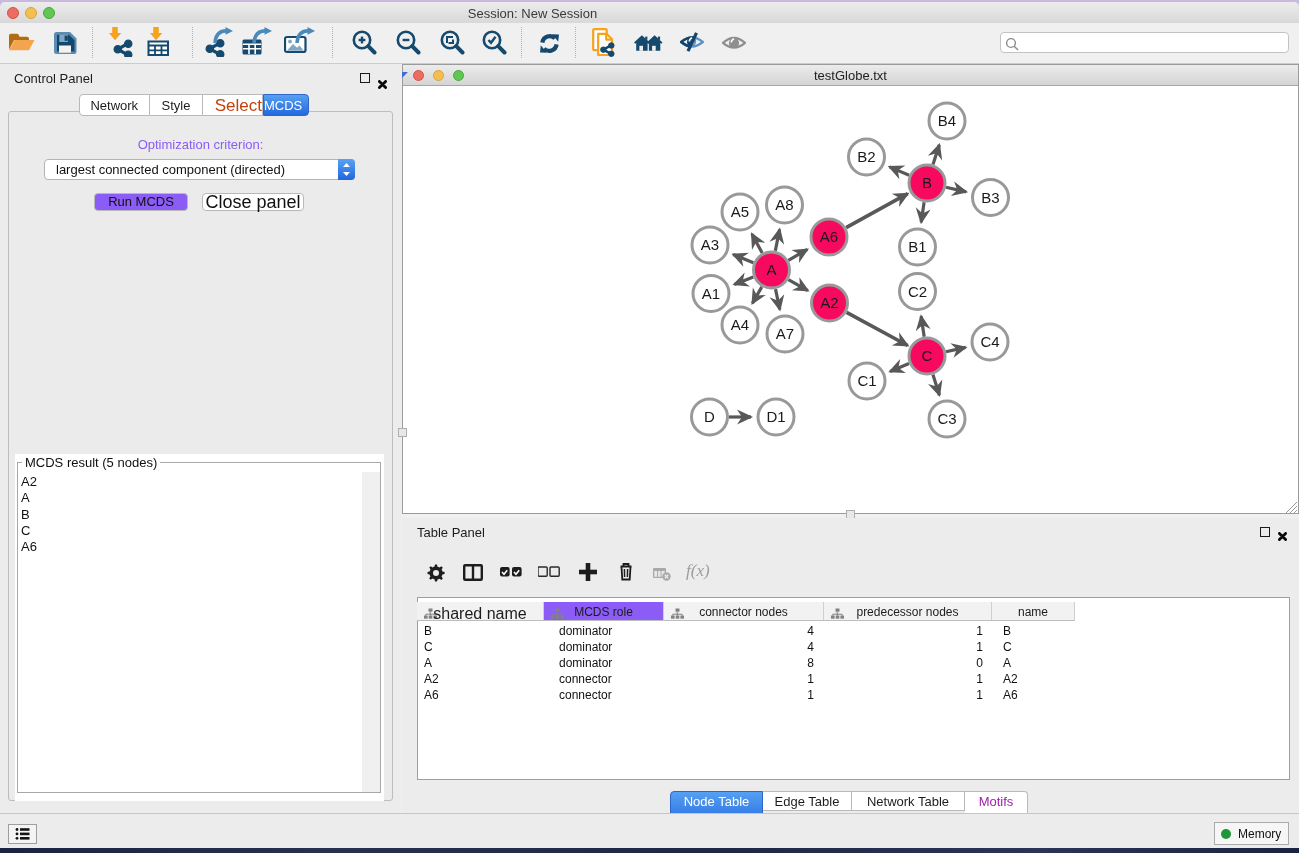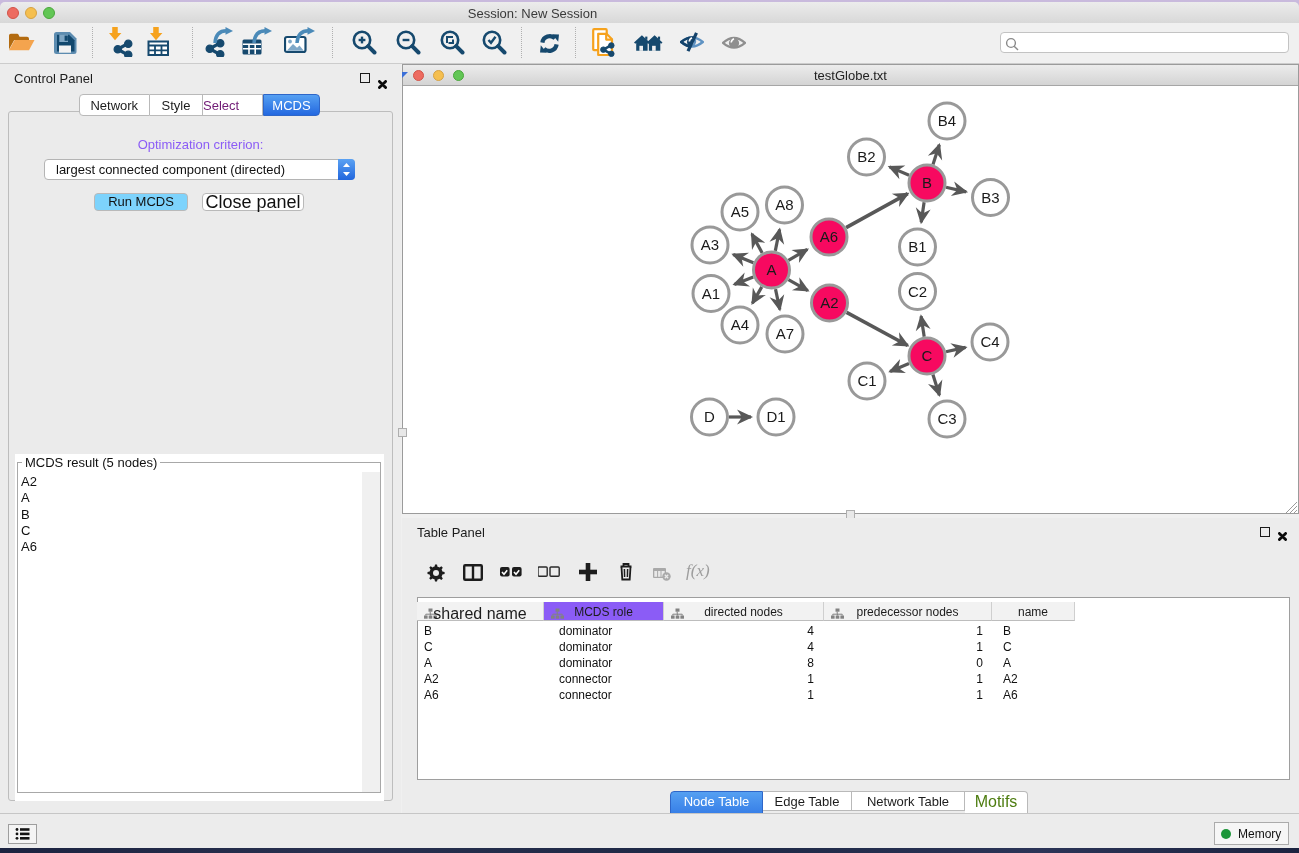--- a/index.html
+++ b/index.html
@@ -156,30 +156,30 @@
     </svg></div>
 <div class="abs" style="left:0;top:64px;width:401px;height:749px;background:#ececec"></div>
 <div class="abs" style="left:14px;top:71px;font-size:13px;color:#1c1c1c">Control Panel</div>
 <div class="abs" style="left:360px;top:73px;width:10px;height:10px;border:1.8px solid #1a1a1a;box-sizing:border-box"></div>
 <div class="abs" style="left:378px;top:75px"><svg width="9" height="9" viewBox="0 0 9 9">
       <path d="M1.4,1.4 L7.6,7.6 M7.6,1.4 L1.4,7.6" stroke="#0a0a0a" stroke-width="2.8" stroke-linecap="round"></path>
     </svg></div>
 <div class="abs" style="left:8px;top:111px;width:385px;height:690px;background:#ebebeb;border:1px solid #bdbdbd;border-radius:3px;box-sizing:border-box"></div>
 <div style="position:absolute;left:78.5px;top:94px;width:71.5px;height:22px;box-sizing:border-box;text-align:center;font-size:13px;line-height:21px;background:#fff;color:#1d1d1d;border:1px solid #b9b9b9;border-top-left-radius:4px;border-bottom-left-radius:4px;">Network</div>
 <div style="position:absolute;left:150.0px;top:94px;width:53.0px;height:22px;box-sizing:border-box;text-align:center;font-size:13px;line-height:21px;background:#fff;color:#1d1d1d;border:1px solid #b9b9b9;border-left:none;">Style</div>
-<div style="position:absolute;left:203.0px;top:94px;width:60.0px;height:22px;box-sizing:border-box;text-align:left;font-size:13px;line-height:21px;background:#fff;color:#701a75;border:1px solid #b9b9b9;border-left:none;">Select</div>
-<div style="position:absolute;left:263.0px;top:94px;width:57px;height:22px;box-sizing:border-box;text-align:center;font-size:13px;line-height:21px;background:linear-gradient(#55a0f2,#2368e0);color:#fff;border:1px solid #2e66c8;border-top-right-radius:4px;border-bottom-right-radius:4px;">MCDS</div>
+<div style="position:absolute;left:203.0px;top:94px;width:60.0px;height:22px;box-sizing:border-box;text-align:right;font-size:17px;line-height:21px;background:#fff;color:#c2410c;border:1px solid #b9b9b9;border-left:none;">Select</div>
+<div style="position:absolute;left:263.0px;top:94px;width:46px;height:22px;box-sizing:border-box;font-size:13px;line-height:21px;background:linear-gradient(#55a0f2,#2368e0);color:#fff;border:1px solid #2e66c8;border-top-right-radius:4px;border-bottom-right-radius:4px;">MCDS</div>
 <div class="abs" style="left:0;top:137px;width:401px;text-align:center;font-size:13px;color:#8b5cf6">Optimization criterion:</div>
 <div class="abs" style="left:44px;top:159px;width:311px;height:21px;background:#fff;border:1px solid #b4b4b4;border-radius:4px;box-sizing:border-box"></div>
 <div class="abs" style="left:56px;top:162px;font-size:13px;color:#111">largest connected component (directed)</div>
 <div class="abs" style="left:338px;top:159px;width:17px;height:21px;background:linear-gradient(#5ba2f3,#2166dd);border-radius:0 4px 4px 0"><svg width="17" height="21" viewBox="0 0 17 21">
       <path d="M8.5,4 L12,8 L5,8 Z" fill="#fff"></path>
       <path d="M8.5,17 L12,13 L5,13 Z" fill="#fff"></path>
     </svg></div>
-<div class="abs" style="left:94px;top:193px;width:94px;height:18px;background:#7dd3fc;border:1px solid #b9b9b9;border-radius:4px;box-sizing:border-box;text-align:center;font-size:13px;line-height:16px;color:#111">Run MCDS</div>
+<div class="abs" style="left:94px;top:193px;width:94px;height:18px;background:#8b5cf6;border:1px solid #b9b9b9;border-radius:4px;box-sizing:border-box;text-align:center;font-size:13px;line-height:16px;color:#111">Run MCDS</div>
 <div class="abs" style="left:202px;top:193px;width:102px;height:18px;background:#fff;border:1px solid #b9b9b9;border-radius:4px;box-sizing:border-box;text-align:center;font-size:18px;line-height:16px;color:#111">Close panel</div>
 <div class="abs" style="left:15px;top:454px;width:369px;height:347px;background:#fff"></div>
 <div class="abs" style="left:17px;top:462px;width:364px;height:331px;border:1px solid #a8a8a8;box-sizing:border-box"></div>
 <div class="abs" style="left:362px;top:472px;width:18px;height:320px;background:#f0f0f0"></div>
 <div class="abs" style="left:22px;top:455px;background:#fff;padding:0 3px;font-size:13px;color:#111">MCDS result (5 nodes)</div>
 <div class="abs" style="left:21px;top:474px;font-size:13px;color:#111">A2</div>
 <div class="abs" style="left:21px;top:490px;font-size:13px;color:#111">A</div>
 <div class="abs" style="left:21px;top:507px;font-size:13px;color:#111">B</div>
 <div class="abs" style="left:21px;top:523px;font-size:13px;color:#111">C</div>
 <div class="abs" style="left:21px;top:539px;font-size:13px;color:#111">A6</div>
@@ -342,21 +342,21 @@
 <div style="position:absolute;left:664px;top:602px;width:160px;height:19px;background:#f2f2f2;border-right:1px solid #cfcfcf;border-bottom:1px solid #bdbdbd;box-sizing:border-box">
     <div style="position:absolute;left:7px;top:4px"><svg width="13" height="12" viewBox="0 0 13 12">
         <g fill="#828282">
           <rect x="4.5" y="0.5" width="4" height="3.2"></rect>
           <rect x="0" y="7.5" width="3.6" height="3.2"></rect>
           <rect x="4.7" y="7.5" width="3.6" height="3.2"></rect>
           <rect x="9.4" y="7.5" width="3.6" height="3.2"></rect>
           <path d="M6.2,3.7 v2 M1.8,7.5 v-1.3 h9.4 v1.3 M6.4,5.5 v2" stroke="#828282" fill="none" stroke-width="1"></path>
         </g>
       </svg></div>
-    <div style="position:absolute;left:0;right:0;top:3px;text-align:center;font-size:12px;color:#1c1c1c">directed nodes</div>
+    <div style="position:absolute;left:0;right:0;top:3px;text-align:center;font-size:12px;color:#1c1c1c">connector nodes</div>
   </div>
 <div style="position:absolute;left:824px;top:602px;width:168px;height:19px;background:#f2f2f2;border-right:1px solid #cfcfcf;border-bottom:1px solid #bdbdbd;box-sizing:border-box">
     <div style="position:absolute;left:7px;top:4px"><svg width="13" height="12" viewBox="0 0 13 12">
         <g fill="#828282">
           <rect x="4.5" y="0.5" width="4" height="3.2"></rect>
           <rect x="0" y="7.5" width="3.6" height="3.2"></rect>
           <rect x="4.7" y="7.5" width="3.6" height="3.2"></rect>
           <rect x="9.4" y="7.5" width="3.6" height="3.2"></rect>
           <path d="M6.2,3.7 v2 M1.8,7.5 v-1.3 h9.4 v1.3 M6.4,5.5 v2" stroke="#828282" fill="none" stroke-width="1"></path>
         </g>
@@ -387,21 +387,21 @@
 <div style="position:absolute;left:873px;top:672px;width:110px;text-align:right;font-size:12px;color:#111">1</div>
 <div style="position:absolute;left:1003px;top:672px;font-size:12px;color:#111">A2</div>
 <div style="position:absolute;left:424px;top:688px;width:120px;font-size:12px;color:#111">A6</div>
 <div style="position:absolute;left:559px;top:688px;font-size:12px;color:#111">connector</div>
 <div style="position:absolute;left:704px;top:688px;width:110px;text-align:right;font-size:12px;color:#111">1</div>
 <div style="position:absolute;left:873px;top:688px;width:110px;text-align:right;font-size:12px;color:#111">1</div>
 <div style="position:absolute;left:1003px;top:688px;font-size:12px;color:#111">A6</div>
 <div style="position:absolute;left:670.0px;top:791px;width:93.0px;height:38px;box-sizing:border-box;text-align:center;font-size:13px;line-height:19px;background:linear-gradient(#55a0f2,#2368e0);color:#fff;border:1px solid #2e66c8;border-top-left-radius:4px;border-bottom-left-radius:4px;">Node Table</div>
 <div style="position:absolute;left:763.0px;top:791px;width:89.0px;height:20px;box-sizing:border-box;text-align:center;font-size:13px;line-height:19px;background:#fff;color:#1d1d1d;border:1px solid #b9b9b9;border-left:none;">Edge Table</div>
 <div style="position:absolute;left:852.0px;top:791px;width:113.0px;height:20px;box-sizing:border-box;text-align:center;font-size:13px;line-height:19px;background:#fff;color:#1d1d1d;border:1px solid #b9b9b9;border-left:none;">Network Table</div>
-<div style="position:absolute;left:965.0px;top:791px;width:63.0px;height:32px;box-sizing:border-box;text-align:center;font-size:16px;line-height:19px;background:#fff;color:#4d7c0f;border:1px solid #b9b9b9;border-left:none;border-top-right-radius:4px;border-bottom-right-radius:4px;">Motifs</div>
+<div style="position:absolute;left:965.0px;top:791px;width:63.0px;height:32px;box-sizing:border-box;text-align:center;font-size:13px;line-height:19px;background:#fff;color:#a21caf;border:1px solid #b9b9b9;border-left:none;border-top-right-radius:4px;border-bottom-right-radius:4px;">Motifs</div>
 <div class="abs" style="left:0;top:813px;width:1299px;height:1px;background:#c6c6c6"></div>
 <div class="abs" style="left:0;top:814px;width:1299px;height:33px;background:#ececec"></div>
 <div class="abs" style="left:8px;top:824px;width:29px;height:20px;background:#f4f4f4;border:1px solid #9e9e9e;box-sizing:border-box"><svg width="27" height="18" viewBox="0 0 27 18">
       <g fill="#141414">
         <rect x="11" y="3.2" width="9.5" height="2.6"></rect>
         <rect x="11" y="7.6" width="9.5" height="2.6"></rect>
         <rect x="11" y="12" width="9.5" height="2.6"></rect>
         <circle cx="8" cy="4.5" r="1.4"></circle>
         <circle cx="8" cy="8.9" r="1.4"></circle>
         <circle cx="8" cy="13.3" r="1.4"></circle>

